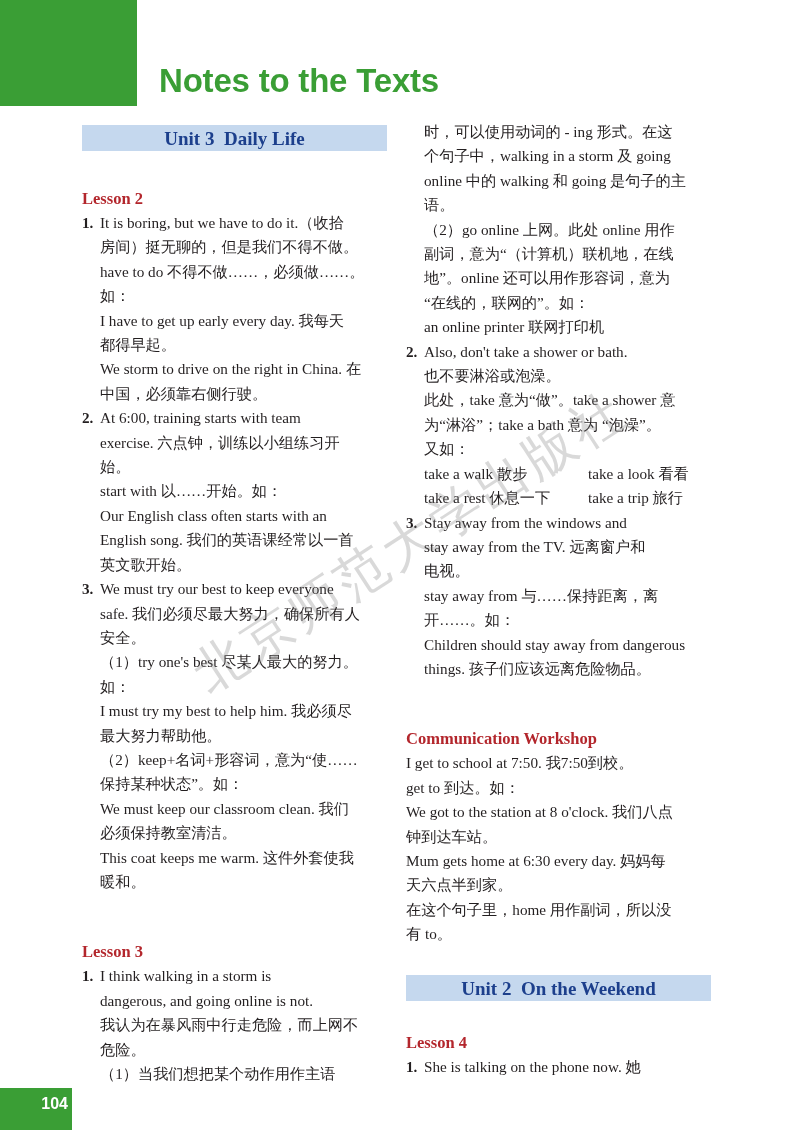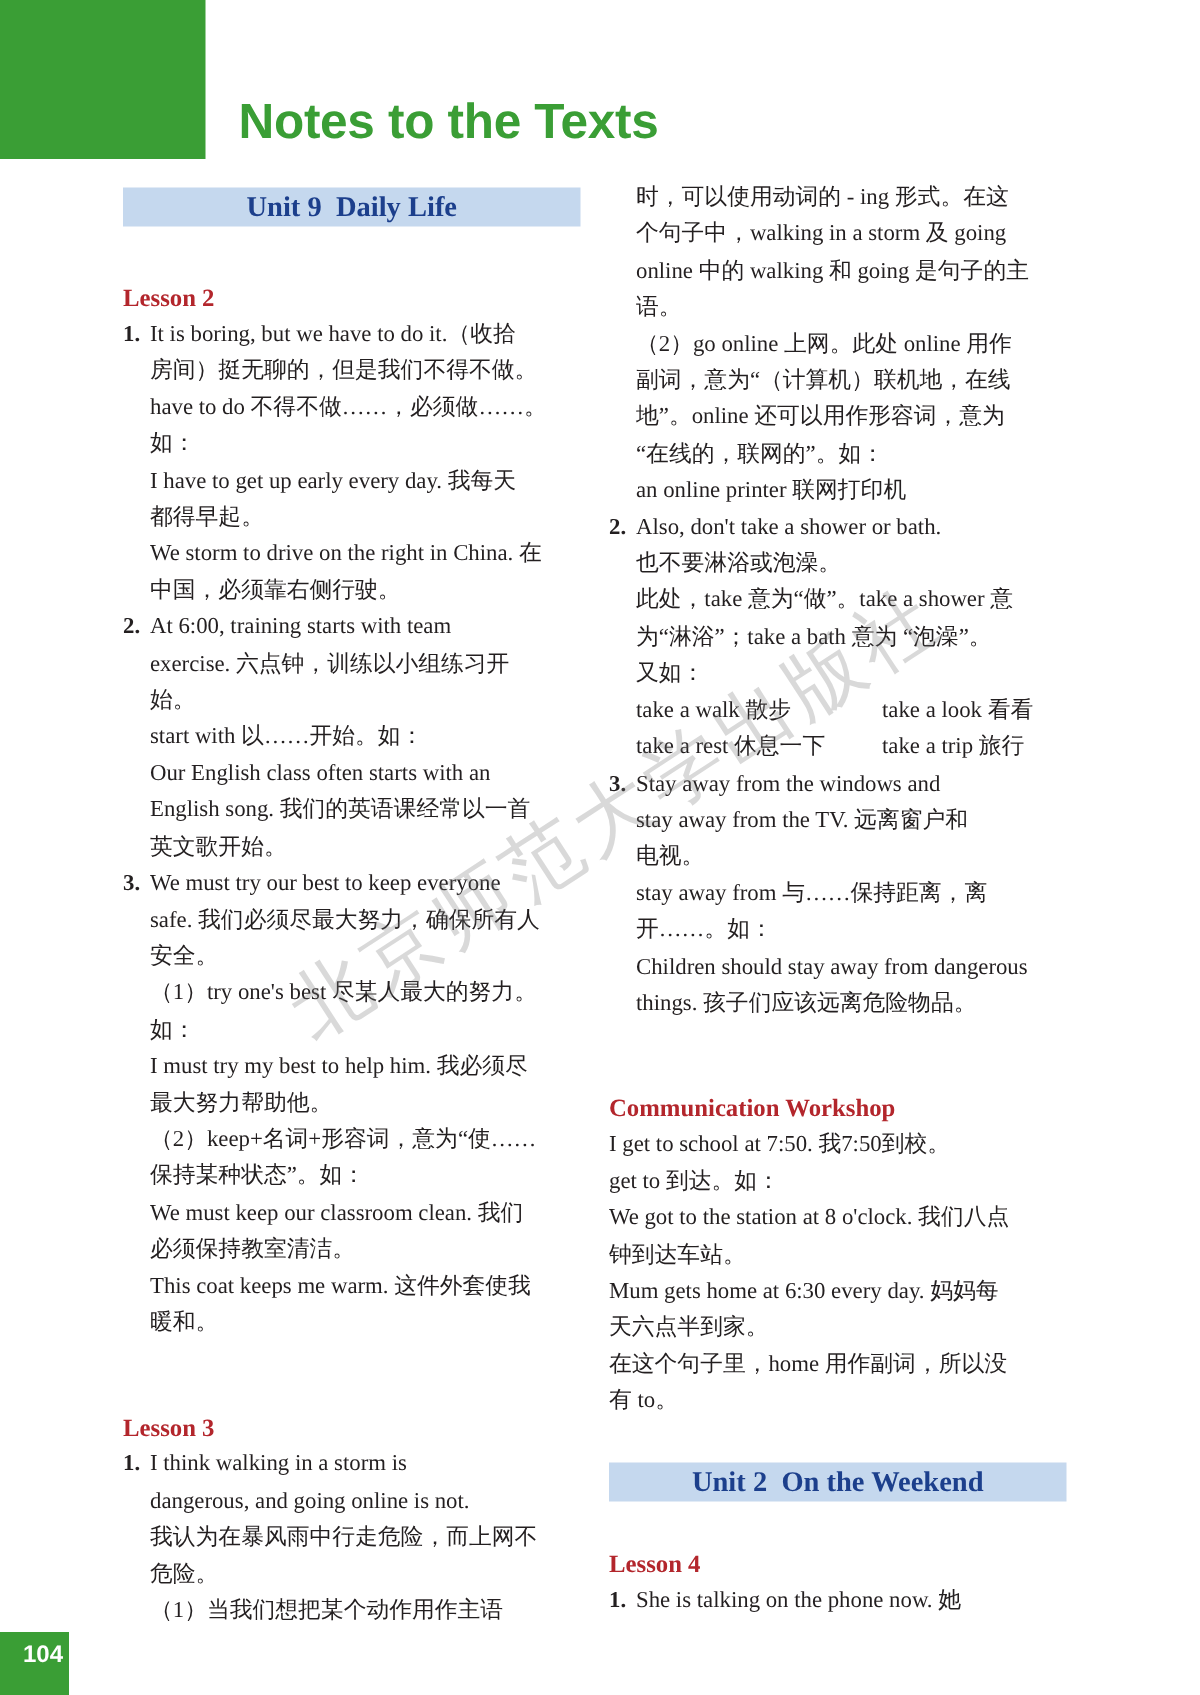--- a/index.html
+++ b/index.html
@@ -24,31 +24,31 @@
     .pair span { display: inline-block; }
     .pair .p1 { width: 164px; }
 
     .gap-s { height: 14px; }
     .gap-m { height: 24px; }
     .gap-l { height: 28px; }
 
     .watermark { position: absolute; left: 165px; top: 480px; font-family: "DejaVu Sans", sans-serif; font-size: 52px; color: rgba(120,120,120,0.28); transform: rotate(-33deg); transform-origin: left top; white-space: nowrap; letter-spacing: 4px; pointer-events: none; }
     .watermark { left: 180px; top: 650px; }
 
-    .page-num-block { position: absolute; left: 0; top: 1088px; width: 46px; height: 42px; background: #3a9e35; }
+    .page-num-block { position: absolute; left: 0; top: 1088px; width: 72px; height: 42px; background: #3a9e35; }
     .page-num { position: absolute; right: 4px; top: 7px; font-family: "Liberation Sans", "DejaVu Sans", sans-serif; font-weight: bold; font-size: 16px; color: #ffffff; }
   </style>
 </head>
 <body>
 
 <div class="corner-block"></div>
 <h1 class="page-title">Notes to the Texts</h1>
 
 <div class="col col-left">
-  <div class="unit-band">Unit 9  Daily Life</div>
+  <div class="unit-band">Unit 3  Daily Life</div>
   <div class="gap-s"></div>
   <div class="lesson-head">Lesson 2</div>
 
   <div class="item">
     <span class="num">1.</span>
     <span class="en-b">It is boring, but we have to do it.</span><span>（收拾</span>
   </div>
   <span class="line">房间）挺无聊的，但是我们不得不做。</span>
   <span class="line">have to do 不得不做……，必须做……。</span>
   <span class="line">如：</span>

